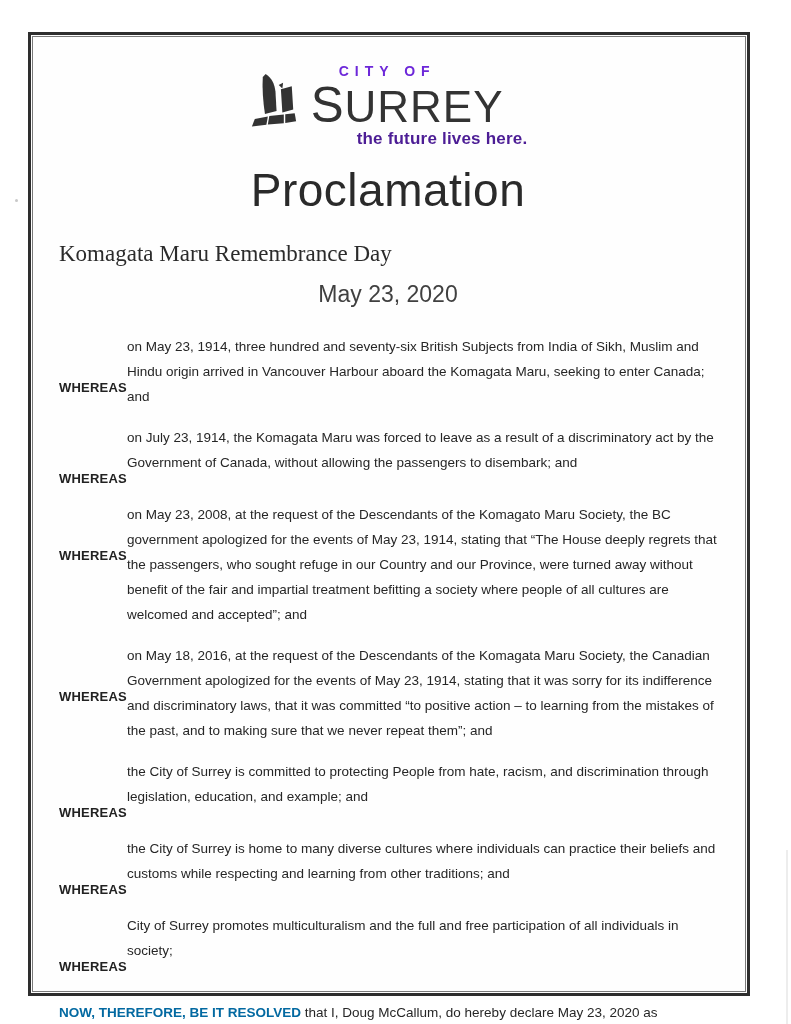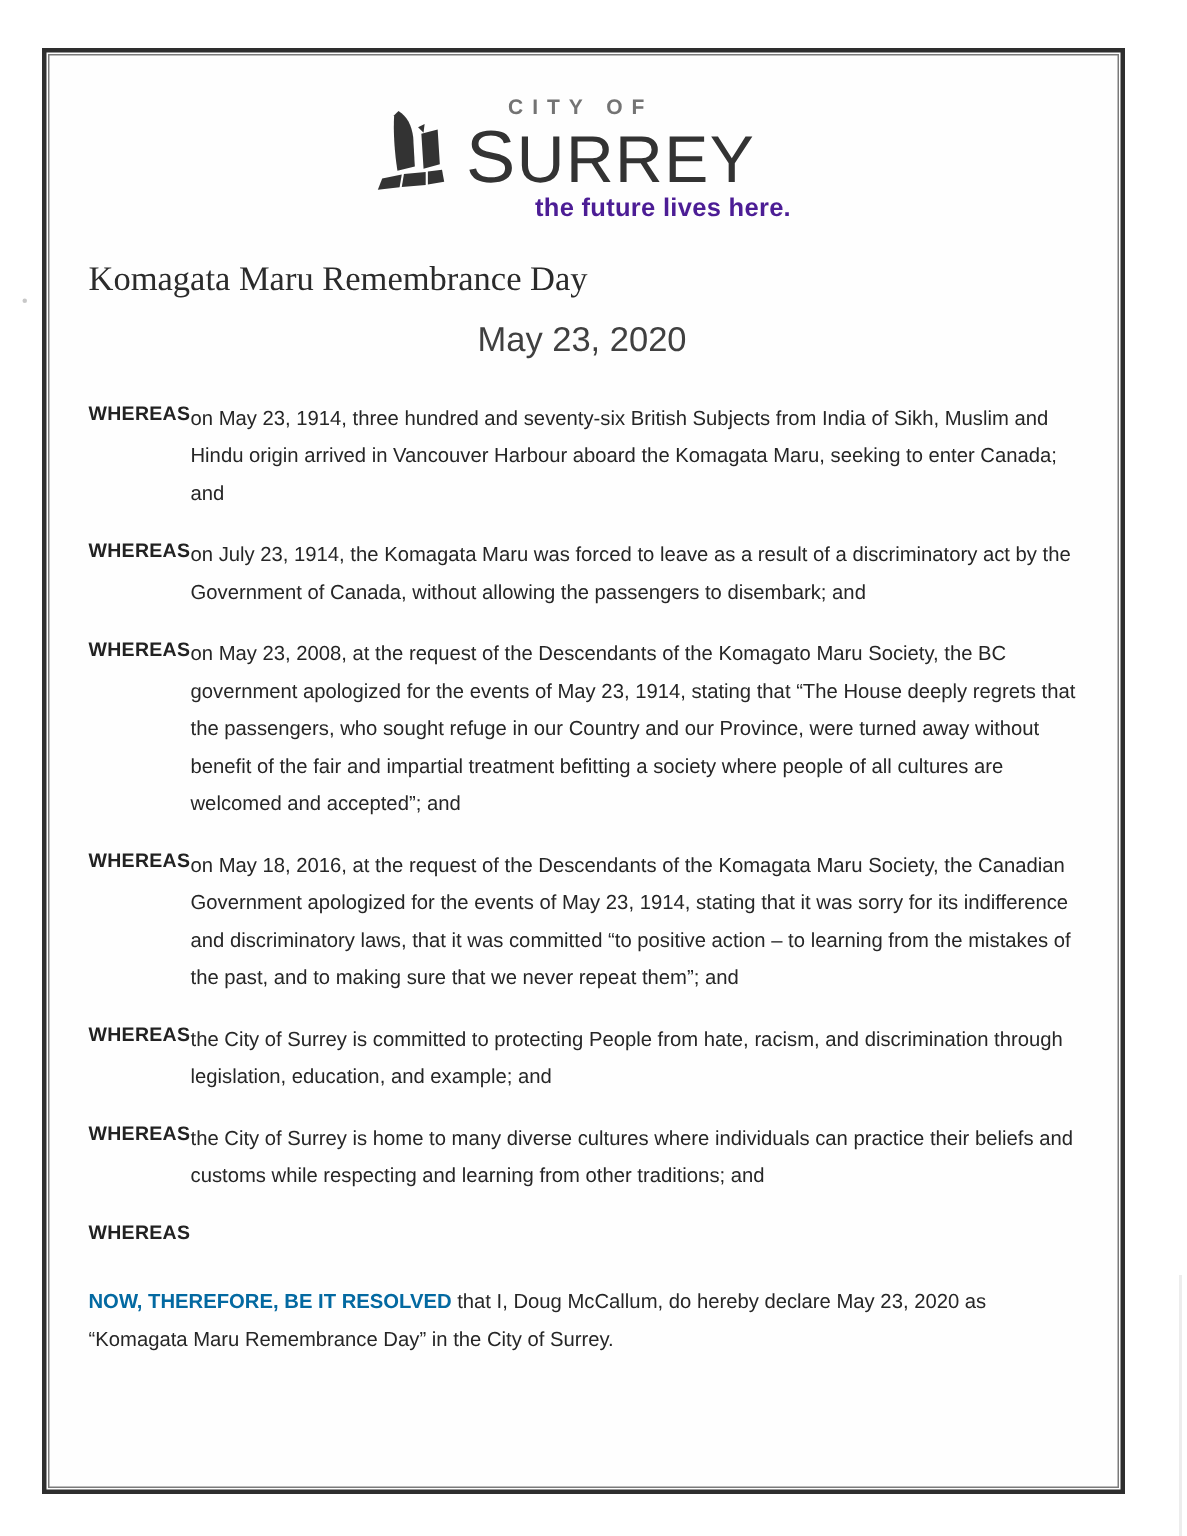--- a/index.html
+++ b/index.html
@@ -32,21 +32,21 @@
     box-sizing:border-box;
   }
 
   
   .logo { display:flex; justify-content:center; align-items:flex-start; margin-top:6px; }
   .flag { width:58px; height:80px; margin-right:4px; }
   .logo-text { display:flex; flex-direction:column; }
   .logo-cityof {
     margin-left:28px;
     font-size:14px; font-weight:bold; letter-spacing:6px;
-    color:#737373;
+    color:#6d28d9;
   }
   .logo-surrey {
     font-size:44px; font-weight:normal; letter-spacing:1px;
     color:#333333; line-height:1.0; margin-top:1px;
   }
   .logo-surrey::first-letter { font-size:1.12em; }
   .logo-tagline {
     margin-left:46px; margin-top:0px;
     font-size:17px; font-weight:bold; letter-spacing:0.2px;
     color:#4c1d95;
@@ -68,21 +68,21 @@
   }
 
   
   .clauses { margin-top:26px; }
   .clause {
     display:grid; grid-template-columns:66px 1fr; column-gap:2px;
     margin-bottom:16px;
   }
   .clause-label {
     font-size:13px; font-weight:bold; color:#222;
-    padding-top:2px; letter-spacing:0.2px;
+    padding-top:2px; letter-spacing:0.2px;margin-top:44px;
   }
   .clause-text {
     margin:0; font-size:13.5px; line-height:25px; color:#262626;
   }
 
   
   .resolution {
     margin:26px 0 0 0;
     font-size:13.5px; line-height:25px; color:#262626;
   }
@@ -110,20 +110,21 @@
             <path d="M50,57.6 L63,56 L65,67 L50,69.5 Z"></path>
           </g>
         </svg>
         <div class="logo-text">
           <div class="logo-cityof">CITY OF</div>
           <div class="logo-surrey">SURREY</div>
           <div class="logo-tagline">the future lives here.</div>
         </div>
       </header>
 
+      <h1 class="title">Proclamation</h1>
       <h2 class="subject">Komagata Maru Remembrance Day</h2>
       <h3 class="date">May 23, 2020</h3>
 
       <main class="clauses">
         <div class="clause">
           <span class="clause-label">WHEREAS</span>
           <p class="clause-text">on May 23, 1914, three hundred and seventy-six British Subjects from India of Sikh, Muslim and Hindu origin arrived in Vancouver Harbour aboard the Komagata Maru, seeking to enter Canada; and</p>
         </div>
         <div class="clause">
           <span class="clause-label">WHEREAS</span>
@@ -140,20 +141,21 @@
         <div class="clause">
           <span class="clause-label">WHEREAS</span>
           <p class="clause-text">the City of Surrey is committed to protecting People from hate, racism, and discrimination through legislation, education, and example; and</p>
         </div>
         <div class="clause">
           <span class="clause-label">WHEREAS</span>
           <p class="clause-text">the City of Surrey is home to many diverse cultures where individuals can practice their beliefs and customs while respecting and learning from other traditions; and</p>
         </div>
         <div class="clause">
           <span class="clause-label">WHEREAS</span>
+          <p class="clause-text">City of Surrey promotes multiculturalism and the full and free participation of all individuals in society;</p>
         </div>
       </main>
 
       <p class="resolution"><strong>NOW, THEREFORE, BE IT RESOLVED</strong><span> that I, Doug McCallum, do hereby declare May 23, 2020 as “Komagata Maru Remembrance Day” in the City of Surrey.</span></p>
 
     </div>
   </div>
 </div>
 
 </body></html>

